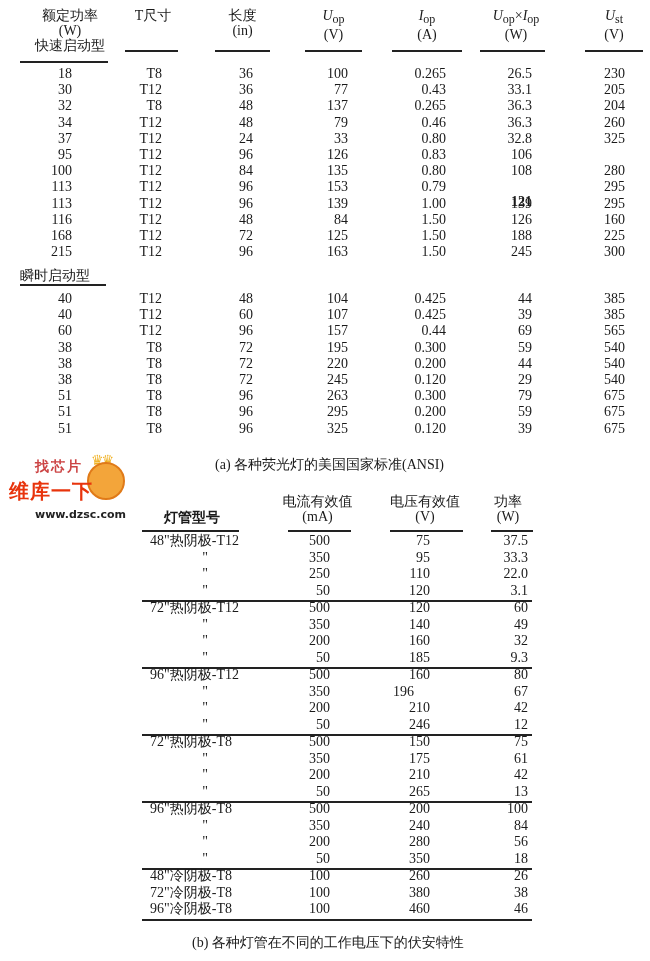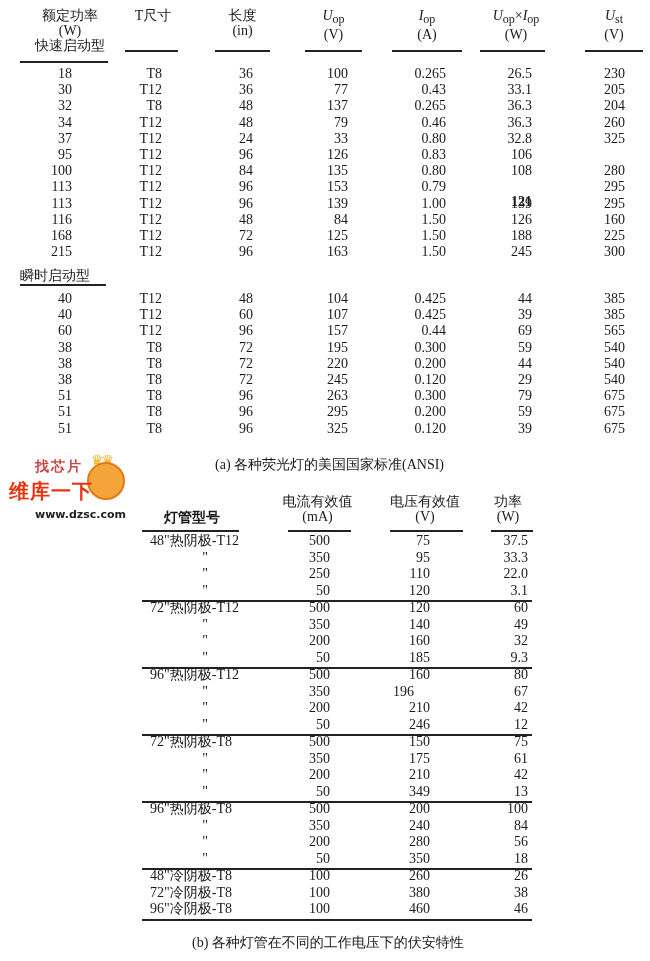--- a/index.html
+++ b/index.html
@@ -391,21 +391,21 @@
       </div>
       <div>
         <div class="cell c" style="left: 185px; width: 40px; top: 767px;">"</div>
         <div class="cell r" style="left: 280px; width: 50px; top: 767px;">200</div>
         <div class="cell r" style="left: 380px; width: 50px; top: 767px;">210</div>
         <div class="cell r" style="left: 480px; width: 48px; top: 767px;">42</div>
       </div>
       <div>
         <div class="cell c" style="left: 185px; width: 40px; top: 783.5px;">"</div>
         <div class="cell r" style="left: 280px; width: 50px; top: 783.5px;">50</div>
-        <div class="cell r" style="left: 380px; width: 50px; top: 783.5px;">349</div>
+        <div class="cell r" style="left: 380px; width: 50px; top: 783.5px;">265</div>
         <div class="cell r" style="left: 480px; width: 48px; top: 783.5px;">13</div>
       </div>
       <div class="hline" style="top: 801px;"></div>
       <div>
         <div class="cell " style="left: 150px; width: 110px; top: 801px;">96"热阴极-T8</div>
         <div class="cell r" style="left: 280px; width: 50px; top: 801px;">500</div>
         <div class="cell r" style="left: 380px; width: 50px; top: 801px;">200</div>
         <div class="cell r" style="left: 480px; width: 48px; top: 801px;">100</div>
       </div>
       <div>

